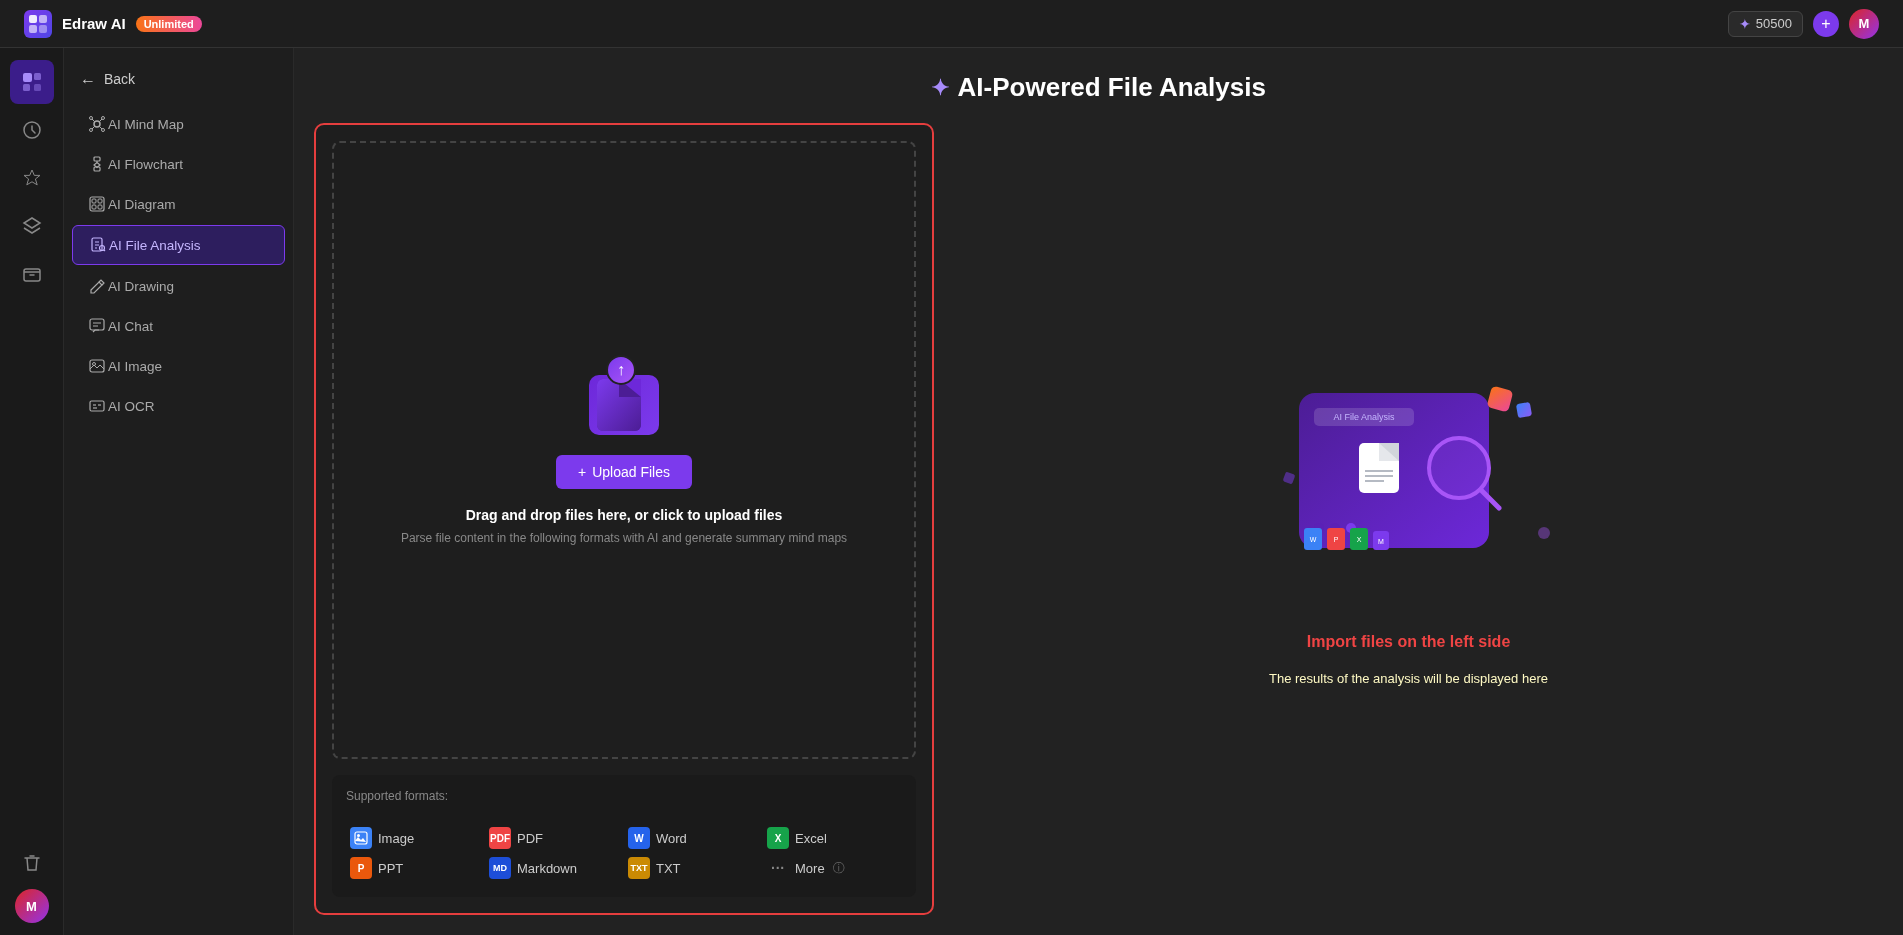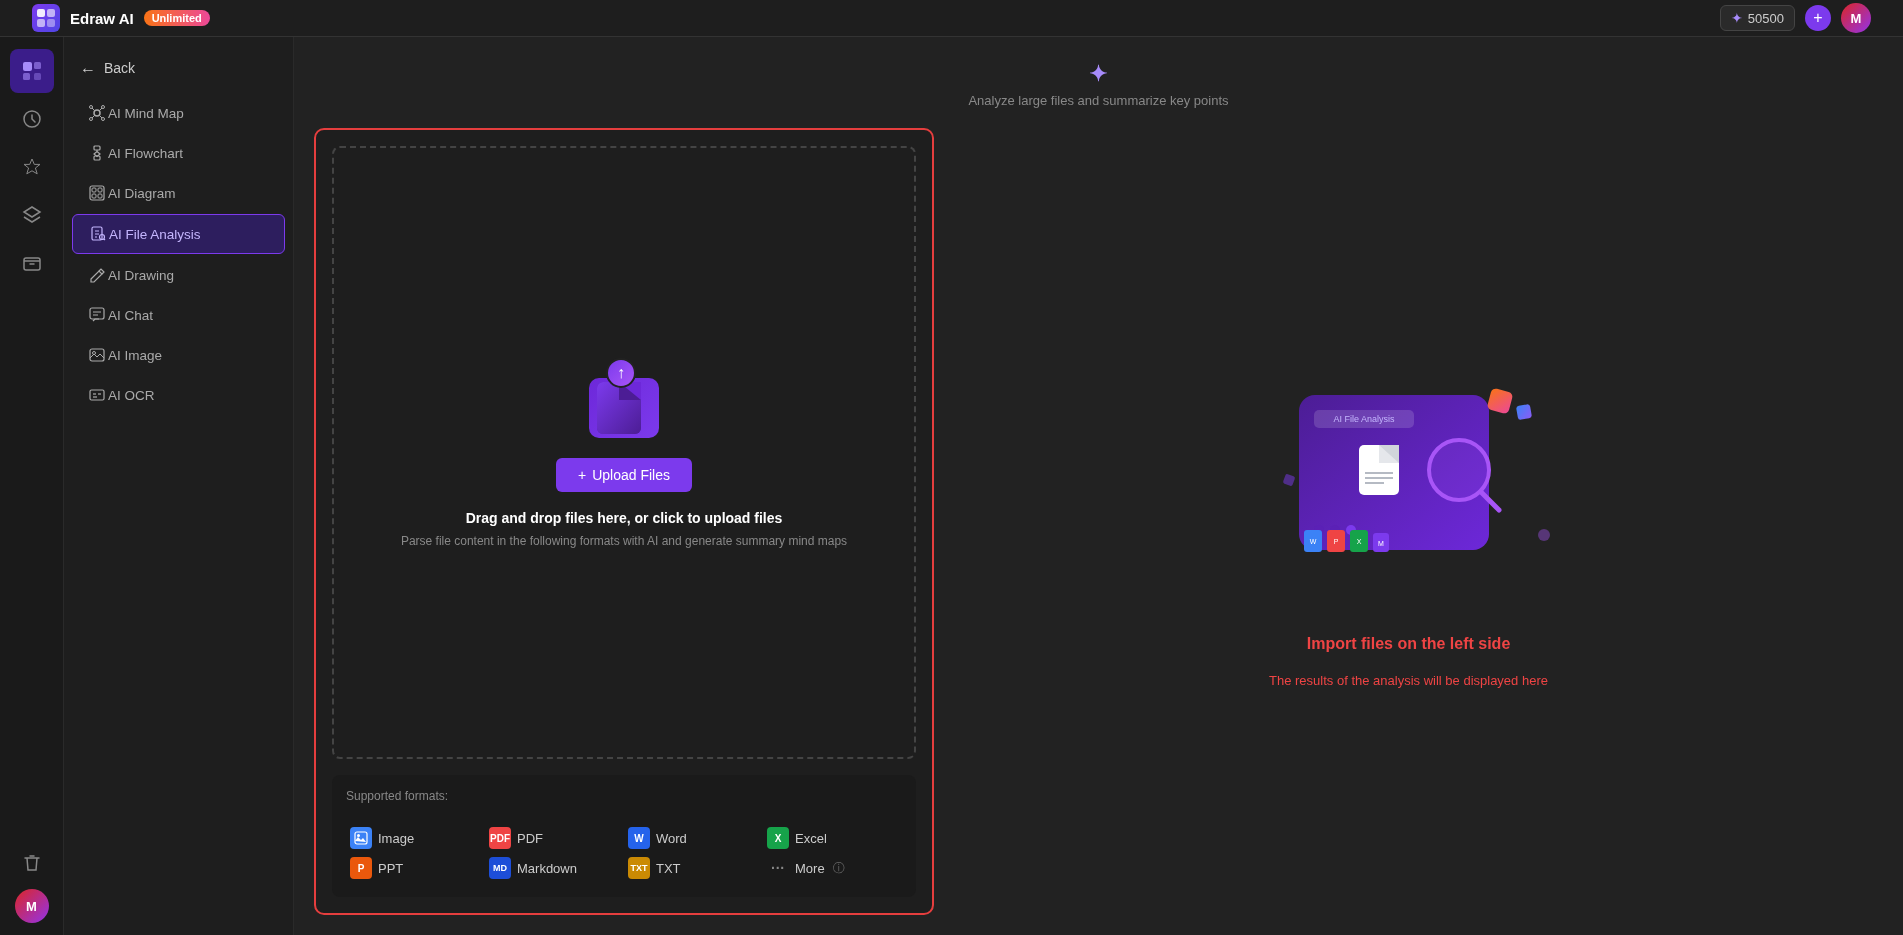--- a/index.html
+++ b/index.html
@@ -9,25 +9,25 @@
       color: #fff;
       width: 1903px;
       height: 935px;
       overflow: hidden;
       display: flex;
       flex-direction: column;
     }
 
     
     .topbar {
-      height: 37px;
+      height: 48px;
       background: #1e1e1e;
       display: flex;
       align-items: center;
-      padding: 0 32px;
+      padding: 0 24px;
       border-bottom: 1px solid #333;
       flex-shrink: 0;
       justify-content: space-between;
     }
     .topbar-left {
       display: flex;
       align-items: center;
       gap: 10px;
     }
     .app-logo {
@@ -370,21 +370,21 @@
     }
 
     .right-panel-title {
       font-size: 16px;
       font-weight: 700;
       color: #ef4444;
       text-align: center;
     }
     .right-panel-subtitle {
       font-size: 13px;
-      color: #ef4444;
+      color: #fef9c3;
       text-align: left;
     }
 
     
     .bottom-avatar {
       width: 34px;
       height: 34px;
       background: linear-gradient(135deg, #dc2626, #9333ea);
       border-radius: 50%;
       display: flex;
@@ -577,22 +577,22 @@
         </svg>
       </span>
       <span>AI OCR</span>
     </div>
   </div>
 
   <div class="content-area">
     <div class="page-header">
       <div class="page-title">
         <span class="page-title-icon">✦</span>
+        <span>AI-Powered File Analysis</span>
       </div>
-      <div class="page-subtitle">Analyze large files and summarize key points</div>
     </div>
 
     <div class="two-col">
 
       <div class="upload-panel">
         <div class="upload-inner">
 
           <div class="upload-icon-wrap">
             <div class="upload-icon-bg">
               

